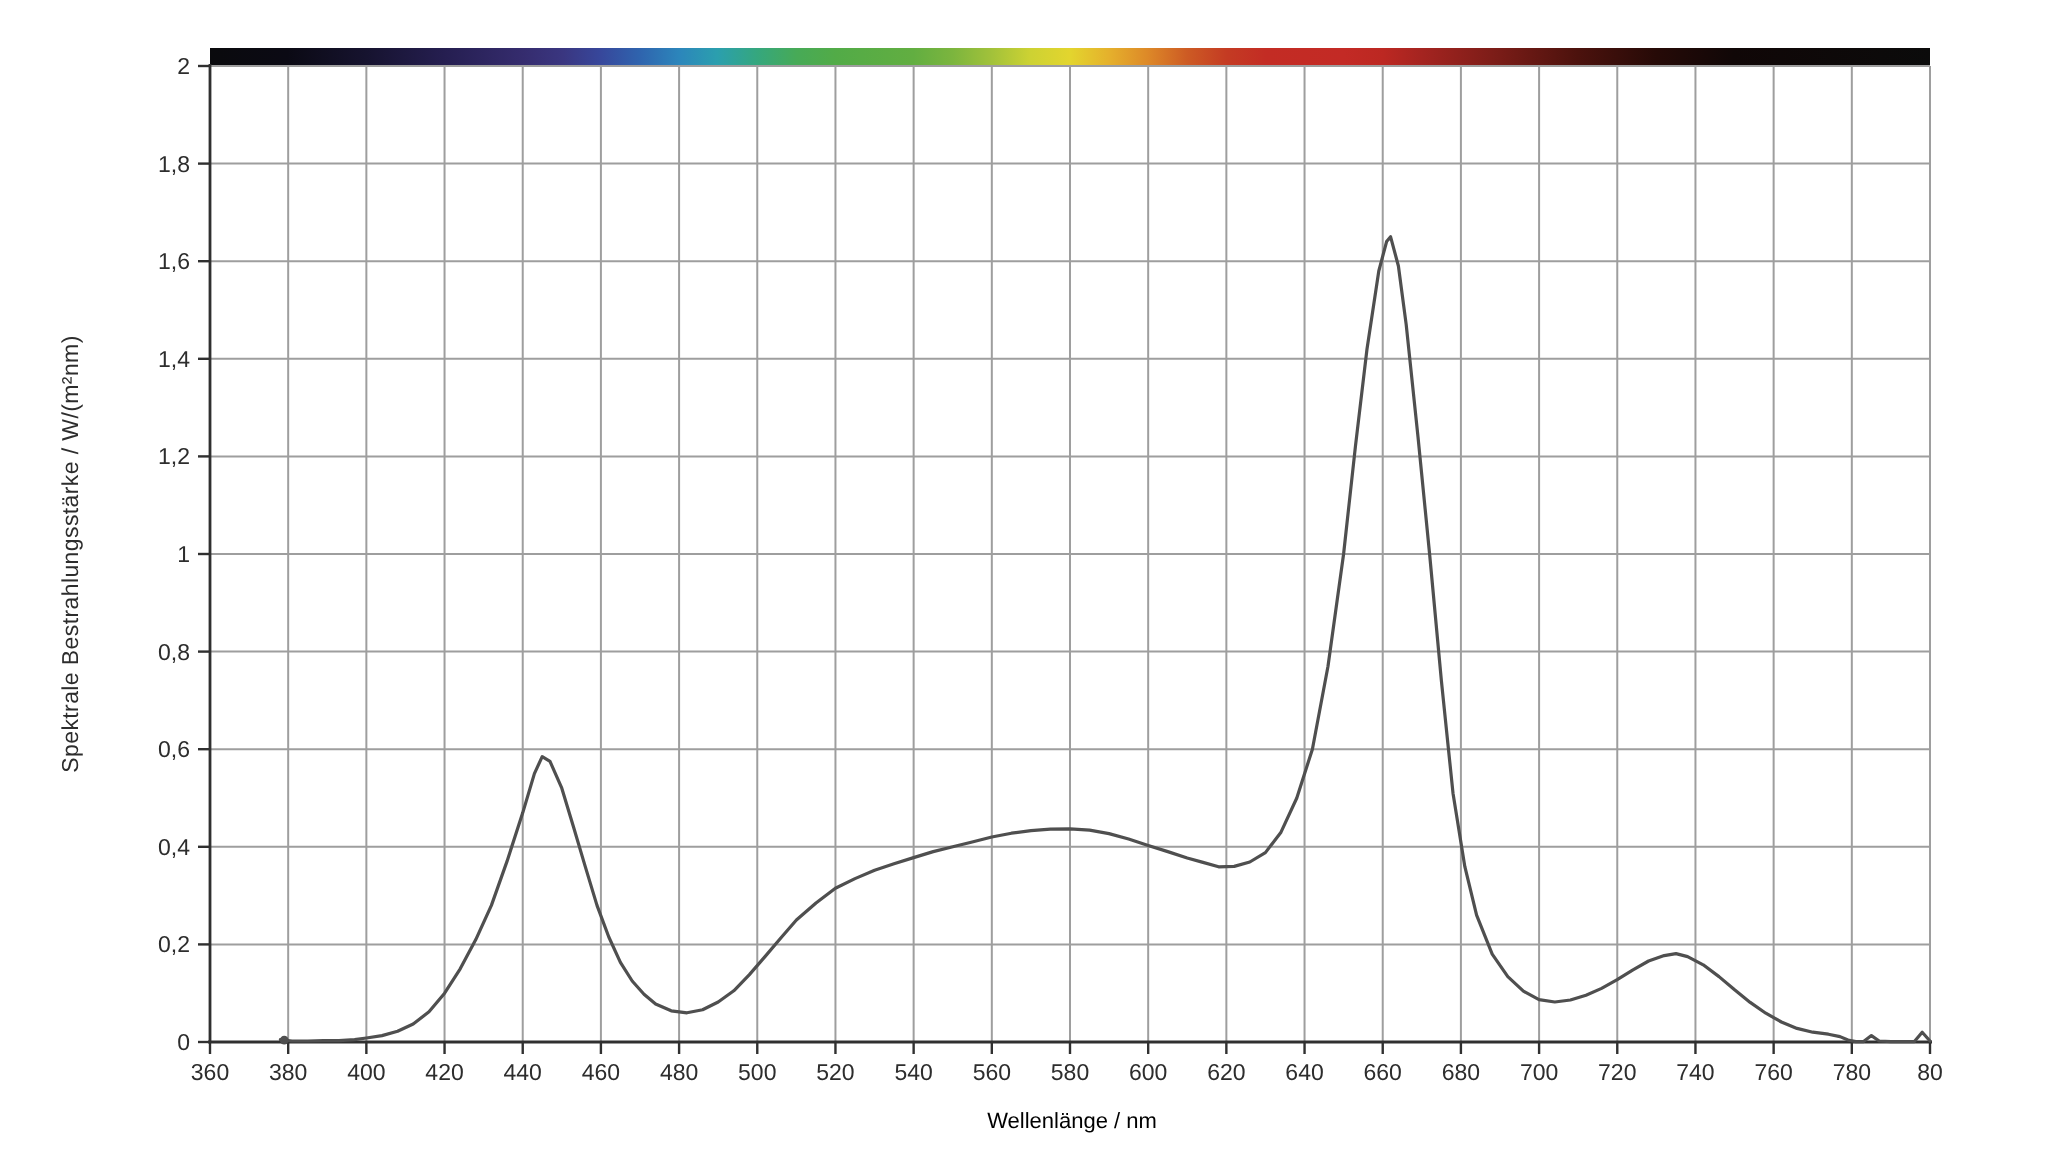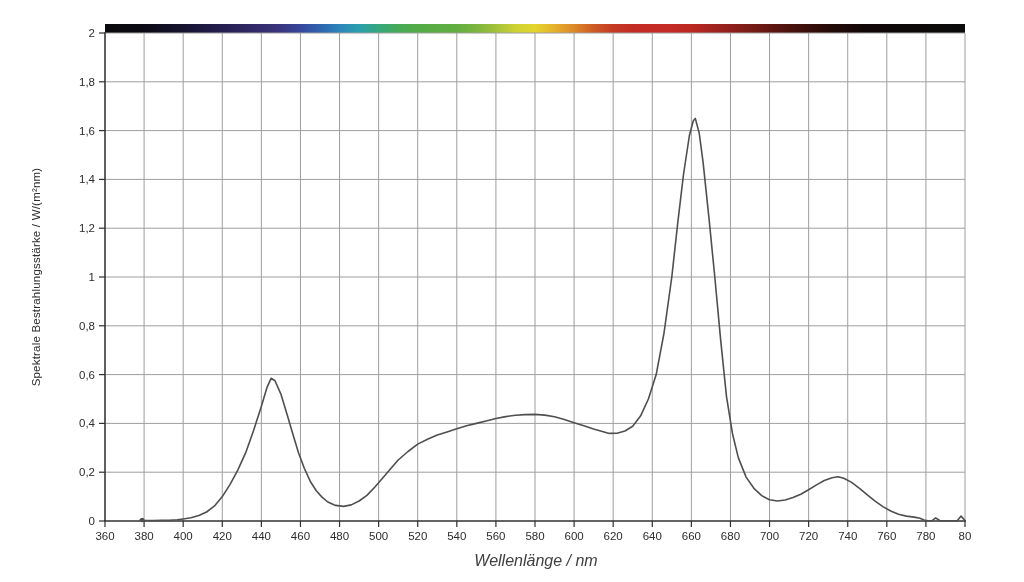--- a/index.html
+++ b/index.html
@@ -1,21 +1,21 @@
 <!DOCTYPE html>
 <html><head>
 <meta charset="utf-8">
 <style>
   html,body{margin:0;padding:0;background:#ffffff;}
   body{font-family:"Liberation Sans","DejaVu Sans",sans-serif;}
   .stage{position:relative;width:1024px;height:582px;background:#ffffff;overflow:hidden;}
   .ylabel{position:absolute;left:36px;top:277px;transform:translate(-50%,-50%) rotate(-90deg);
           white-space:nowrap;font-size:11.5px;color:#2d2d2d;letter-spacing:0.2px;}
   .xlabel{position:absolute;left:536px;top:561px;transform:translate(-50%,-50%);
-          white-space:nowrap;font-size:16px;color:#404040;font-style:italic;}
+          white-space:nowrap;font-size:11px;color:#000000;}
   svg{position:absolute;left:0;top:0;}
   text{font-family:"Liberation Sans","DejaVu Sans",sans-serif;}
 </style>
 </head>
 <body>
 
 <div class="stage">
   <svg id="chart" width="1024" height="582" viewBox="0 0 1024 582">
       <defs>
         <linearGradient id="specbar" x1="0" x2="1" y1="0" y2="0">

